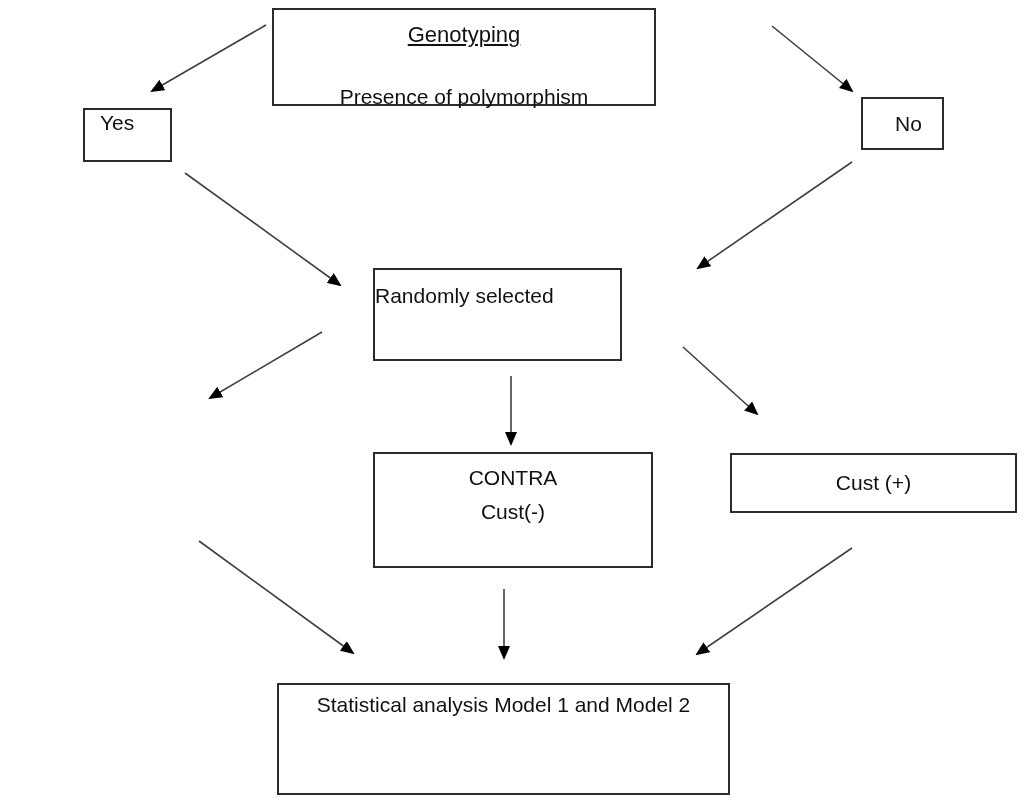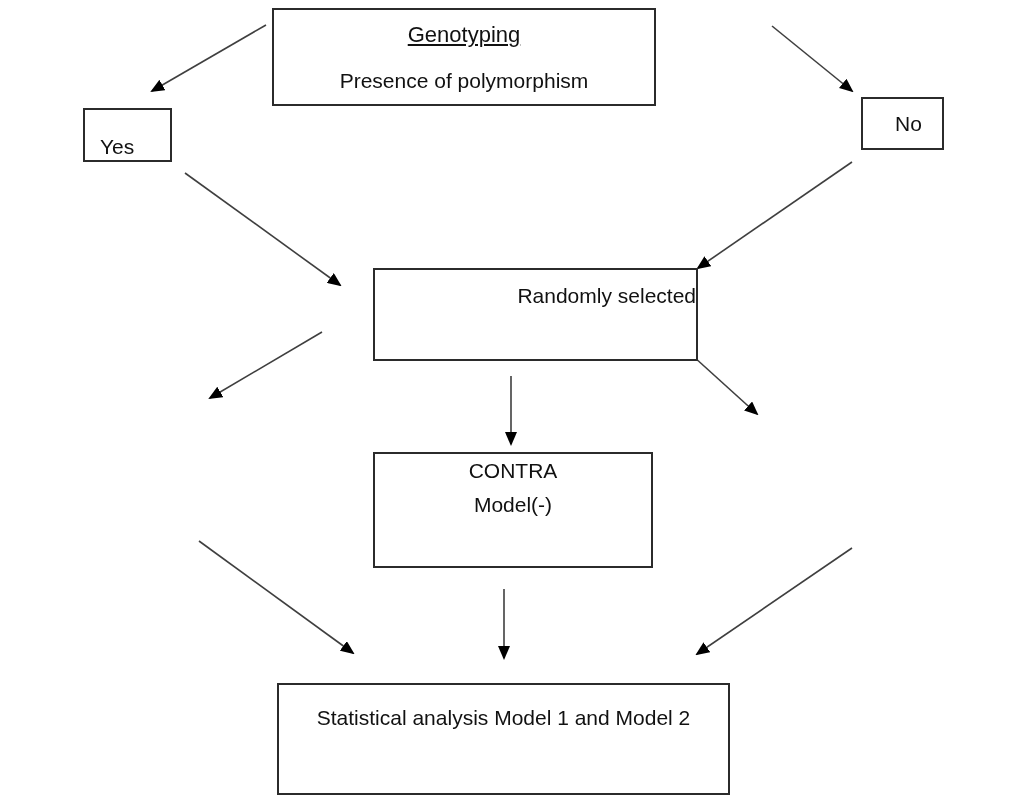--- a/index.html
+++ b/index.html
@@ -34,29 +34,29 @@
   .node{
     position:absolute;
     background:var(--bg);
     border:2px solid var(--box-border);
     font-size:21px;
     line-height:26px;
     color:var(--text);
   }
   #node-genotyping{ left:272px; top:8px;  width:384px; height:98px; text-align:center; padding-top:12px; }
   #node-genotyping .box-title{ display:block; text-decoration:underline; font-size:22px; }
-  #node-genotyping .box-subtitle{ display:block; margin-top:20px; }
-  #node-yes      { left:83px;  top:108px; width:89px;  height:54px;  display:flex; align-items:flex-end; padding-left:15px; }
+  #node-genotyping .box-subtitle{ display:block; margin-top:36px; }
+  #node-yes      { left:83px;  top:108px; width:89px;  height:54px;  display:flex; align-items:flex-start; padding-left:15px; }
   #node-no       { left:861px; top:97px;  width:83px;  height:53px;  display:flex; align-items:center; padding-left:32px; }
-  #node-randomly { left:373px; top:268px; width:325px; height:93px;  text-align:right; padding-top:13px; }
+  #node-randomly { left:373px; top:268px; width:249px; height:93px;  text-align:left; padding-top:13px; }
   #node-nior     { left:6px;   top:453px; width:283px; height:60px;  display:flex; align-items:center; justify-content:center; }
-  #node-contra   { left:373px; top:452px; width:280px; height:116px; text-align:center; line-height:34px; }
+  #node-contra   { left:373px; top:452px; width:280px; height:116px; text-align:center; padding-top:7px; line-height:34px; }
   #node-contra span{ display:block; }
   #node-cust     { left:730px; top:453px; width:287px; height:60px;  display:flex; align-items:center; justify-content:center; }
-  #node-stats    { left:277px; top:683px; width:453px; height:112px; text-align:center; padding-top:20px; }
+  #node-stats    { left:277px; top:683px; width:453px; height:112px; text-align:center; padding-top:7px; }
 </style>
 </head>
 <body>
 
 <div class="canvas">
 
   <svg id="arrow-layer" viewBox="0 0 1024 803" xmlns="http://www.w3.org/2000/svg">
     <defs>
       <marker id="arrowhead" markerUnits="userSpaceOnUse" markerWidth="14" markerHeight="12" refX="12" refY="6" orient="auto">
         <path id="arrowhead-path" d="M0,0 L14,6 L0,12 Z" fill="#000000"></path>
@@ -87,21 +87,24 @@
     <span>No</span>
   </div>
 
   <div class="node" id="node-randomly">
     <span>Randomly selected</span>
   </div>
 
 
   <div class="node" id="node-contra">
     <span>CONTRA</span>
-    <span>Model(-)</span>
+    <span>Cust(-)</span>
   </div>
 
+  <div class="node" id="node-cust">
+    <span>Cust (+)</span>
+  </div>
 
   <div class="node" id="node-stats">
     <span>Statistical analysis Model 1 and Model 2</span>
   </div>
 
 </div>
 
 </body></html>

